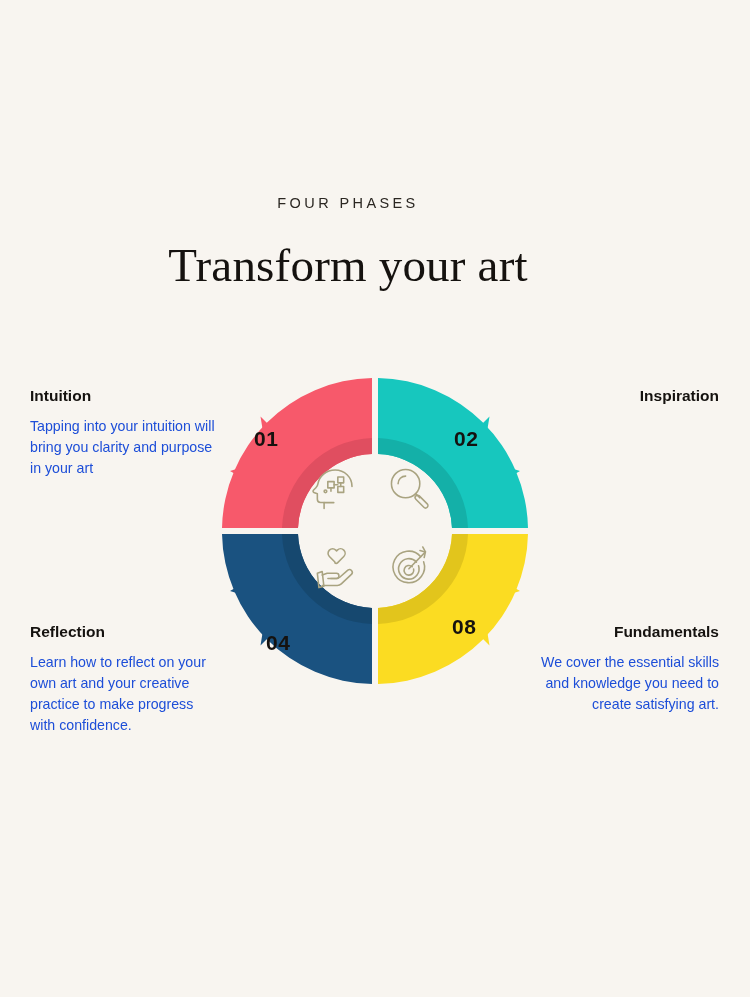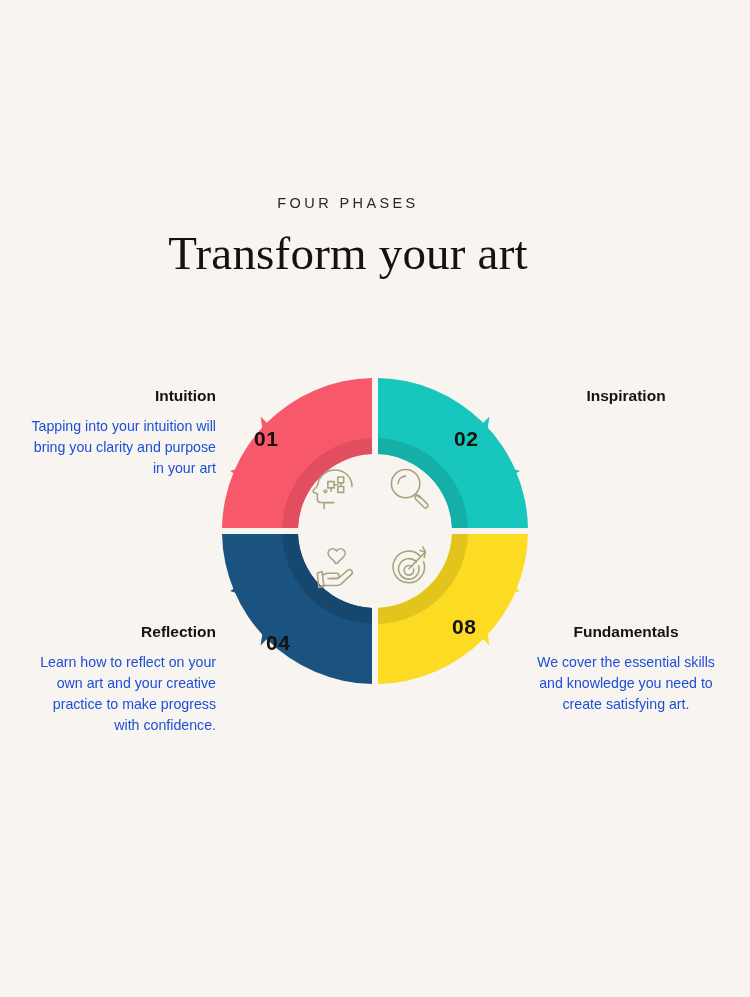--- a/index.html
+++ b/index.html
@@ -26,21 +26,21 @@
   .eyebrow {
     font-family: "Liberation Sans", sans-serif;
     font-size: 14.5px;
     letter-spacing: 3.4px;
     color: #2B2722;
     font-weight: 400;
     text-transform: uppercase;
     line-height: 1;
   }
   .title {
-    margin-top: 15px;
+    margin-top: 27px;
     font-family: "Liberation Serif", serif;
     font-size: 47px;
     font-weight: 400;
     color: #15120F;
     line-height: 1.15;
     letter-spacing: 0.2px;
   }
 
   
   .diagram {
@@ -104,22 +104,22 @@
     line-height: 1.25;
     margin-bottom: 11px;
   }
   .block .b-body {
     font-family: "Liberation Sans", sans-serif;
     font-size: 14.2px;
     font-weight: 400;
     color: #1d4ed8;
     line-height: 1.47;
   }
-  .block.left  { text-align: right; left: 30px; }
-  .block.right { text-align: center;  left: 533px; }
+  .block.left  { left: 30px; }
+  .block.right { text-align: right;  left: 533px; }
 
   .block-intuition    { top: 386px; }
   .block-inspiration  { top: 386px; }
   .block-reflection   { top: 622px; }
   .block-fundamentals { top: 622px; }
 </style>
 </head>
 <body>
 
 <div class="header">

